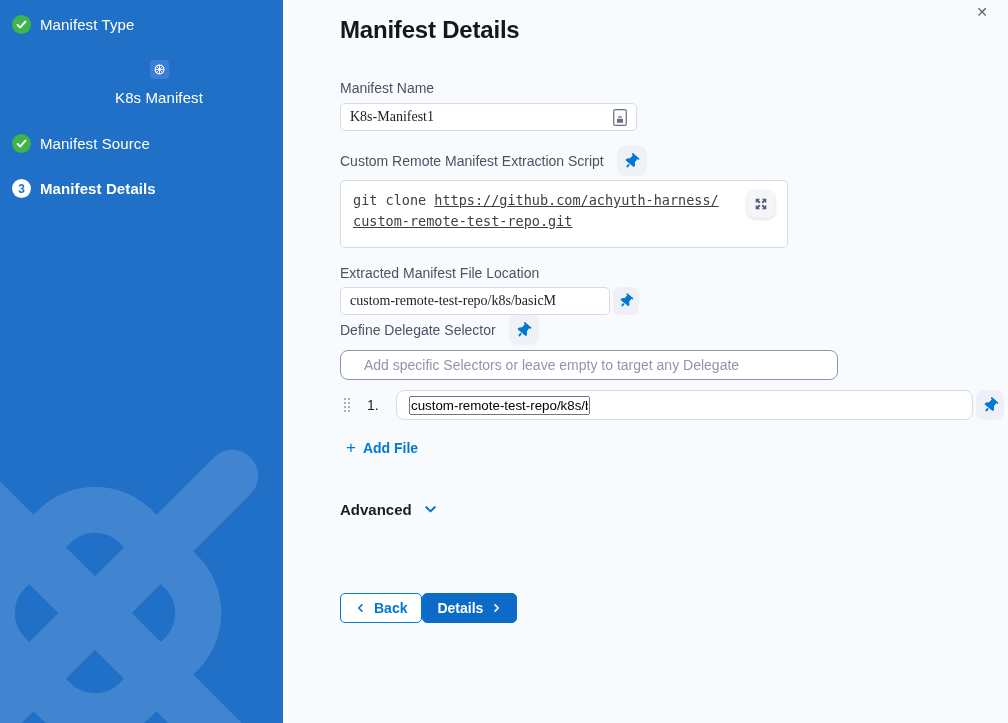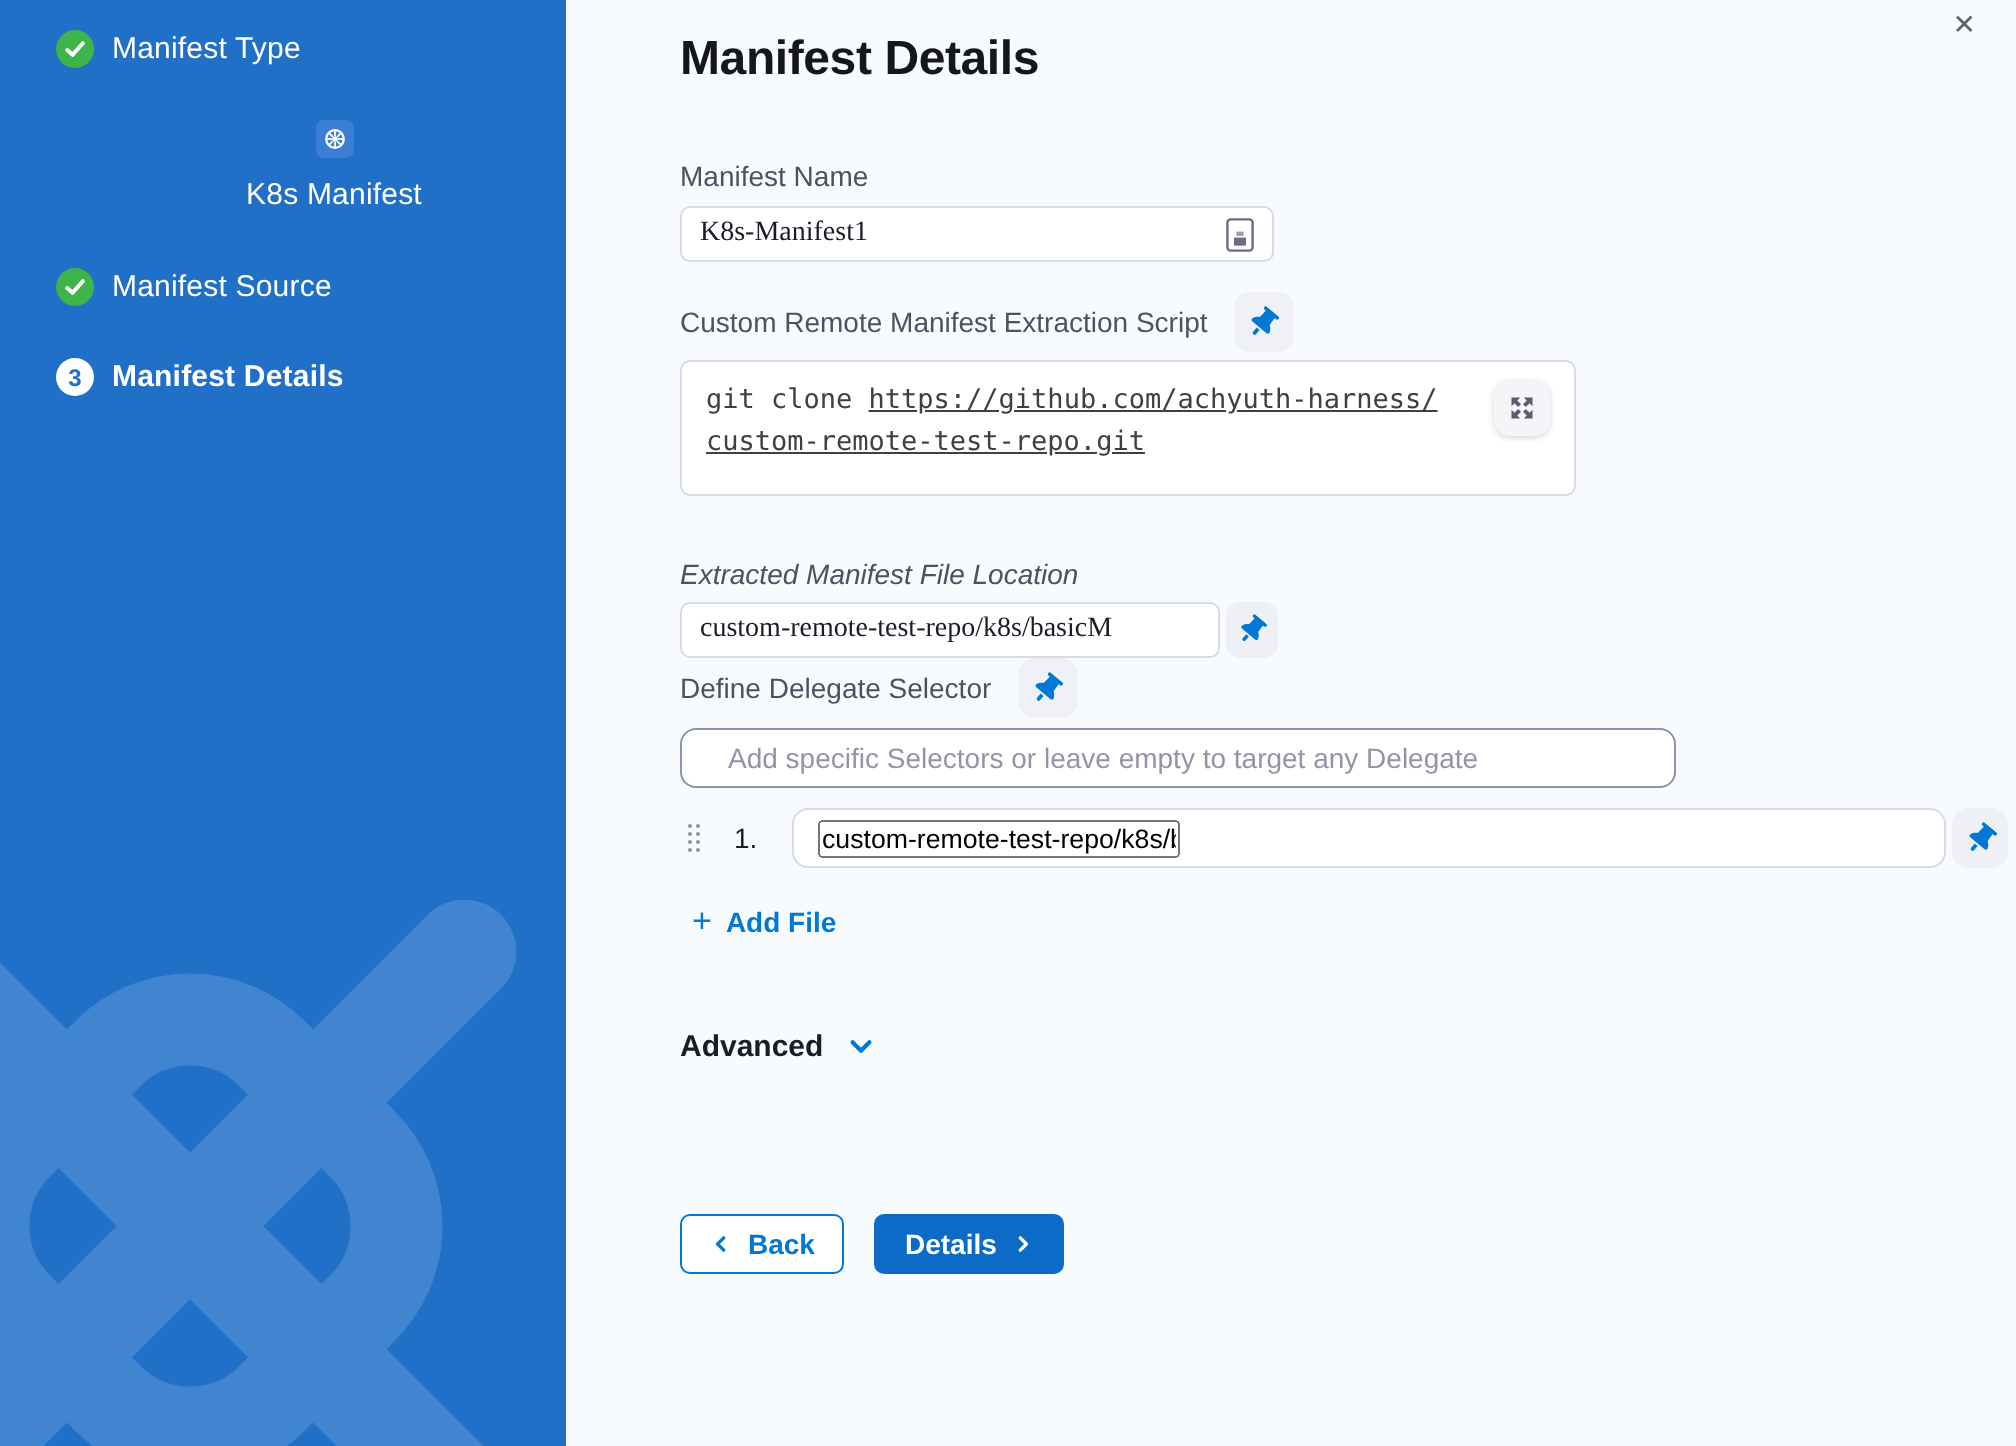--- a/index.html
+++ b/index.html
@@ -6,21 +6,21 @@
   html, body { width: 1008px; height: 723px; overflow: hidden; }
   body {
     font-family: "Liberation Sans", "DejaVu Sans", sans-serif;
     background: #fff;
   }
   .app { display: flex; width: 1008px; height: 723px; }
 
   
   .sidebar {
     width: 283px; flex: 0 0 283px; background: #2170c7;
-    position: relative; overflow: hidden; padding-top: 15px; padding-left: 16px;
+    position: relative; overflow: hidden; padding-top: 15px;
   }
   .step-row { display: flex; align-items: center; gap: 9px; padding-left: 12px; position: relative; z-index: 2; }
   .step-row.sub { padding-left: 35px; gap: 10px; flex-direction: column; }
   .mt26 { margin-top: 26px; } .mt28 { margin-top: 28px; }
   .step-label { color: #fff; font-size: 15px; font-weight: 500; letter-spacing: .1px; }
   .step-label.current { font-weight: 700; }
   .check-badge, .num-badge { width: 19px; height: 19px; border-radius: 50%; display: grid; place-items: center; flex: 0 0 19px; }
   .num-badge { background: #fff; color: #2170c7; font-size: 12px; font-weight: 700; }
   .k8s-badge { width: 19px; height: 19px; border-radius: 4px; background: #3c7ed5; display: grid; place-items: center; flex: 0 0 19px; }
   .watermark { position: absolute; left: -70px; bottom: -55px; z-index: 1; }
@@ -56,21 +56,21 @@
   input::placeholder { color: #9394a9; opacity: 1; }
 
   .w297 { width: 297px; } .w270 { width: 270px; }
 
   .affix-btn {
     width: 26px; height: 28px; margin-left: 3px; border: none; border-radius: 7px;
     background: #eef0f6; display: grid; place-items: center; cursor: pointer; flex: 0 0 26px;
   }
 
   .mt36 { margin-top: 36px; } .mt7 { margin-top: 7px; } .mt15 { margin-top: 15px; }
-  .mt4 { margin-top: 4px; } .mt17 { margin-top: 31px; font-style: italic; } .mt6 { margin-top: 6px; }
+  .mt4 { margin-top: 4px; } .mt17 { margin-top: 17px; } .mt6 { margin-top: 6px; }
   .mt16 { } .mt5 { margin-top: 5px; } .mt10 { margin-top: 10px; }
   .mt19 { margin-top: 19px; } .mt44 { margin-top: 44px; } .mt74 { margin-top: 74px; }
 
   .script-box {
     width: 448px; height: 68px; background: #fff; border: 1px solid #d9dae5;
     border-radius: 5px; position: relative; padding: 9px 12px;
     font-family: "DejaVu Sans Mono", "Liberation Mono", monospace;
     font-size: 13.5px; line-height: 21px; color: #404040; cursor: text;
   }
   .script-box .u { text-decoration: underline; }
@@ -108,21 +108,21 @@
   .add-file {
     margin-left: 6px; display: inline-flex; align-items: center; gap: 7px;
     background: none; border: none; color: #0278d5; font-family: inherit;
     font-size: 14px; font-weight: 700; cursor: pointer;
   }
   .add-file .plus { font-size: 17px; font-weight: 400; line-height: 14px; }
 
   .advanced-row { display: inline-flex; align-items: center; gap: 11px; cursor: pointer; }
   .advanced-label { font-size: 15px; font-weight: 700; color: #1c1c28; }
 
-  .footer { display: flex; align-items: center; gap: 15px; }
+  .footer { display: flex; align-items: center; }
   .btn {
     height: 30px; padding: 0 14px; border-radius: 5px; font-family: inherit;
     font-size: 14px; font-weight: 700; display: inline-flex; align-items: center;
     gap: 8px; cursor: pointer;
   }
   .btn-back { background: #fff; border: 1px solid #0278d5; color: #0278d5; }
   .btn-submit { background: #0d6bc8; border: 1px solid #0d6bc8; color: #fff; }
 </style>
 </head>
 <body>

